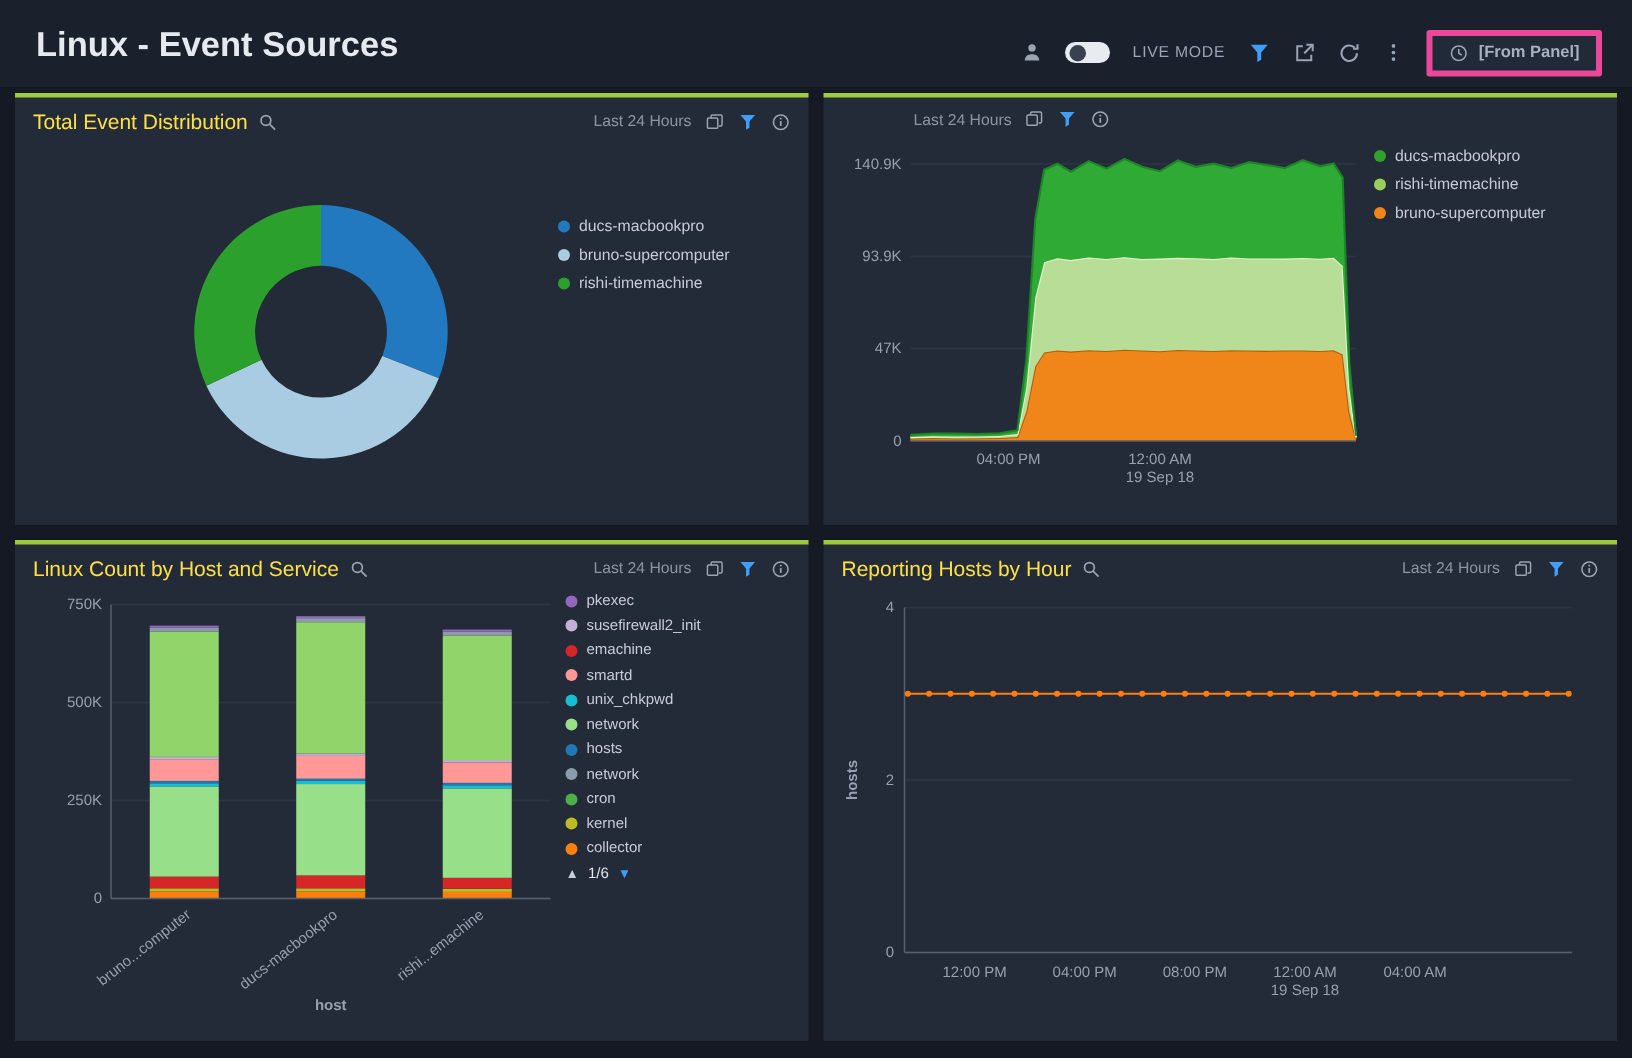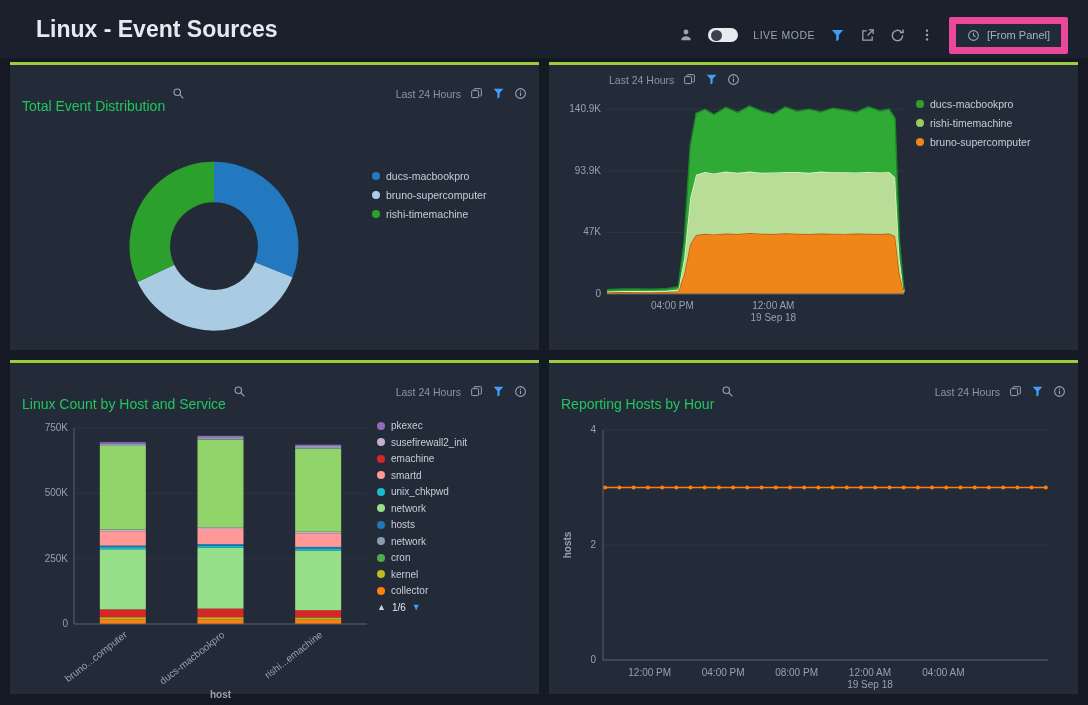--- a/index.html
+++ b/index.html
@@ -7,47 +7,48 @@
     width:1088px;height:705px;overflow:hidden;
     background:#141923;
     font-family:"Liberation Sans",sans-serif;
     color:#e3e7ee;
   }
   .topbar{
     height:58px;background:#1a212d;
     display:flex;align-items:center;justify-content:space-between;
     padding:0 20px;box-sizing:border-box;
   }
-  .page-title{font-size:23px;font-weight:bold;color:#e6eaf0;margin:16px;}
+  .page-title{font-size:23px;font-weight:bold;color:#e6eaf0;margin:4px;}
   .topbar-right{display:flex;align-items:center;gap:15px;margin-top:12px;}
   .live-label{font-size:10.5px;color:#9aa4b2;letter-spacing:.5px;}
   .toggle{width:30px;height:14px;border-radius:8px;background:#e8ecf1;position:relative;cursor:pointer;}
   .knob{width:11px;height:11px;border-radius:50%;background:#39414f;position:absolute;left:3px;top:1.5px;}
   .icon-btn{display:flex;align-items:center;cursor:pointer;}
   .from-panel{
     display:flex;align-items:center;gap:7px;
-    border:7px solid #ec4899;background:#212a39;color:#a8b1bf;
+    border:4px solid #ec4899;background:#212a39;color:#a8b1bf;
     font-size:11px;padding:5px 11px;border-radius:2px;cursor:pointer;
     font-family:"Liberation Sans",sans-serif;
+    font-weight:bold;
   }
   .grid{
     display:grid;grid-template-columns:529px 529px;grid-template-rows:288px 334px;
     gap:10px;padding:4px 10px 10px 10px;
   }
   .panel{
     background:#242b38;display:flex;flex-direction:column;
     position:relative;box-sizing:border-box;
   }
   .accent{height:3px;background:#9ccc3d;flex:0 0 auto;}
   .panel-head{
     display:flex;align-items:center;justify-content:space-between;
     padding:8px 12px 4px 12px;
   }
   .panel-title-wrap{display:flex;align-items:center;gap:7px;}
-  .panel-title{font-size:14px;color:#22c55e;margin-top:25px;}
+  .panel-title{font-size:14px;color:#fde047;}
   .panel-controls{display:flex;align-items:center;gap:9px;padding-left:48px;}
   .range-label{font-size:10.5px;color:#8b95a5;}
   .panel-body{flex:1;display:flex;padding:2px 8px 6px 8px;min-height:0;}
   .legend{width:152px;flex:0 0 auto;font-size:10.5px;color:#c6cdd8;box-sizing:border-box;padding-left:4px;}
   .legend-item{display:flex;align-items:center;gap:6px;margin-bottom:7px;cursor:pointer;}
   .legend .dot{width:8px;height:8px;border-radius:50%;flex:0 0 auto;}
   .donut-legend{padding-top:50px;}
   .area-legend{padding-top:6px;}
   .bar-legend{padding-top:2px;font-size:10px;}
   .bar-legend .legend-item{margin-bottom:5.5px;text-align:right;}

